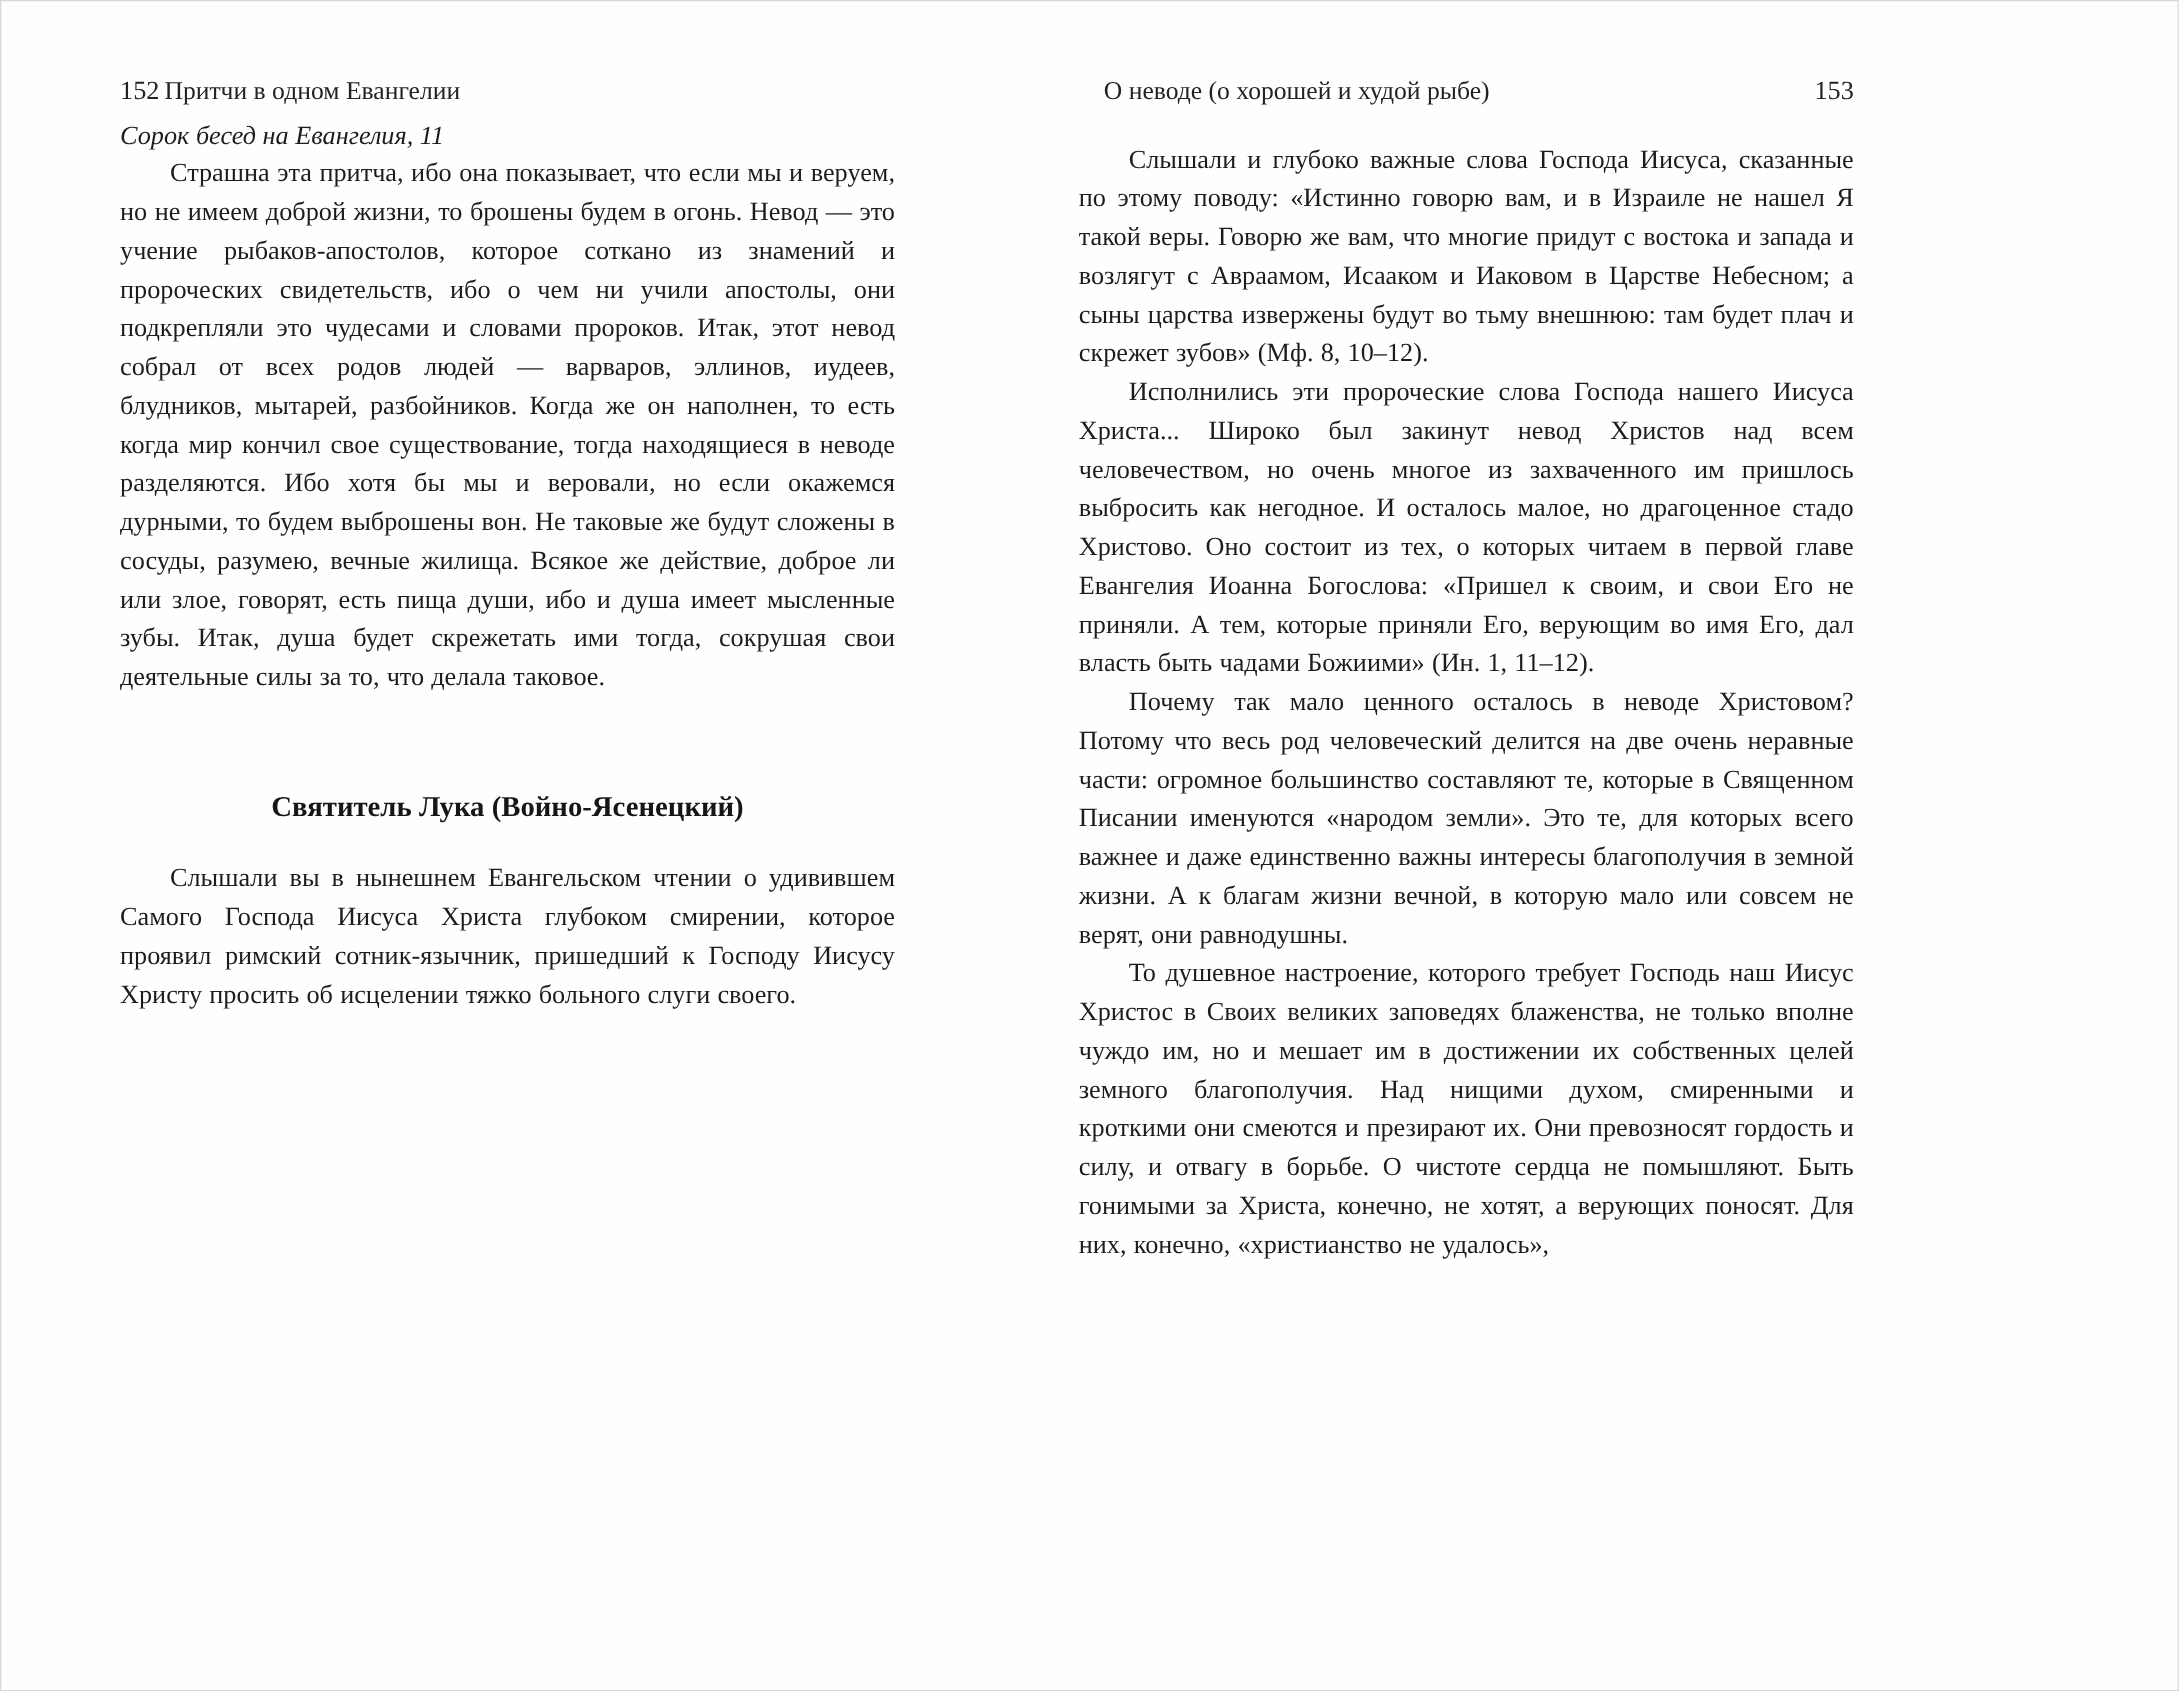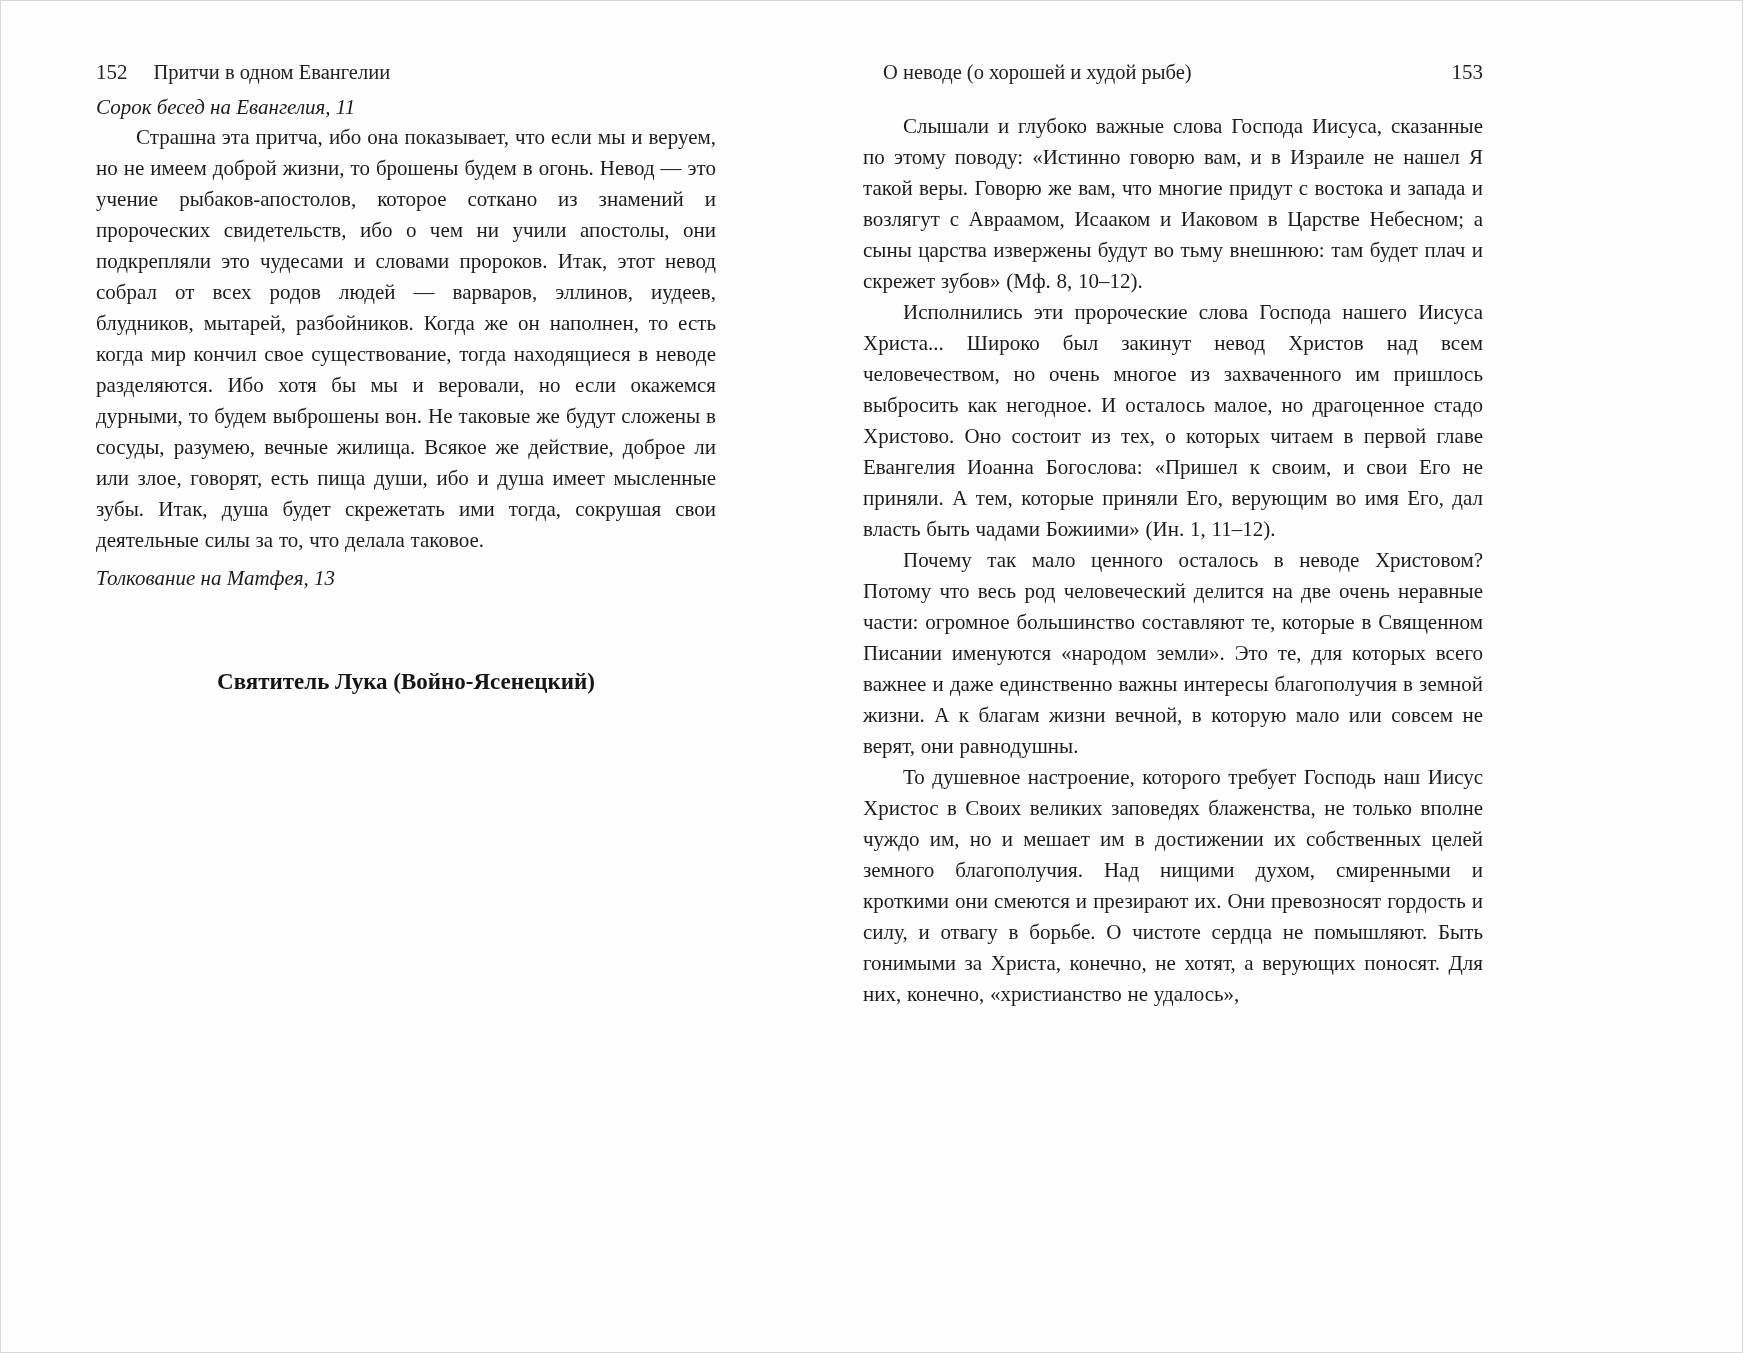--- a/index.html
+++ b/index.html
@@ -38,21 +38,21 @@
     color: #222;
   }
   .running-head .pagenum {
     font-size: 21px;
     flex: 0 0 auto;
   }
   .running-head .runtitle {
     flex: 1 1 auto;
     text-align: left;
   }
-  .page.left  .running-head .pagenum { order: 0; margin-right: 26px; text-align: right; }
+  .page.left  .running-head .pagenum { order: 0; margin-right: 4px; text-align: right; }
   .page.left  .running-head .runtitle { order: 1; padding-right: 60px; }
   .page.right .running-head .runtitle { padding-left: 20px; }
   .page.right .running-head .pagenum { margin-left: 10px; }
 
   p.body {
     margin: 0;
     font-size: 21px;
     line-height: 31px;
     text-align: justify;
     hyphens: auto;
@@ -90,24 +90,24 @@
       <span class="pagenum">152</span>
       <span class="runtitle">Притчи в одном Евангелии</span>
     </div>
 
 
     <p class="attribution">Сорок бесед на Евангелия, 11</p>
 
 
     <p class="body indent">Страшна эта притча, ибо она показывает, что если мы и веруем, но не имеем доброй жизни, то брошены будем в огонь. Невод — это учение рыбаков-апостолов, которое соткано из знамений и пророческих свидетельств, ибо о чем ни учили апостолы, они подкрепляли это чудесами и словами пророков. Итак, этот невод собрал от всех родов людей — варваров, эллинов, иудеев, блудников, мытарей, разбойников. Когда же он наполнен, то есть когда мир кончил свое существование, тогда находящиеся в неводе разделяются. Ибо хотя бы мы и веровали, но если окажемся дурными, то будем выброшены вон. Не таковые же будут сложены в сосуды, разумею, вечные жилища. Всякое же действие, доброе ли или злое, говорят, есть пища души, ибо и душа имеет мысленные зубы. Итак, душа будет скрежетать ими тогда, сокрушая свои деятельные силы за то, что делала таковое.</p>
 
-    <p class="attribution">Толкование на Матфея, 13</p>
 
     <h2 class="section-heading second">Святитель Лука (Войно-Ясенецкий)</h2>
 
+    <p class="body indent">Слышали вы в нынешнем Евангельском чтении о удивившем Самого Господа Иисуса Христа глубоком смирении, которое проявил римский сотник-язычник, пришедший к Господу Иисусу Христу просить об исцелении тяжко больного слуги своего.</p>
   </div>
 
   <div class="page right">
     <div class="running-head">
       <span class="runtitle">О неводе (о хорошей и худой рыбе)</span>
       <span class="pagenum">153</span>
     </div>
 
     <p class="body first indent">Слышали и глубоко важные слова Господа Иисуса, сказанные по этому поводу: «Истинно говорю вам, и в Израиле не нашел Я такой веры. Говорю же вам, что многие придут с востока и запада и возлягут с Авраамом, Исааком и Иаковом в Царстве Небесном; а сыны царства извержены будут во тьму внешнюю: там будет плач и скрежет зубов» (Мф. 8, 10–12).</p>
 

